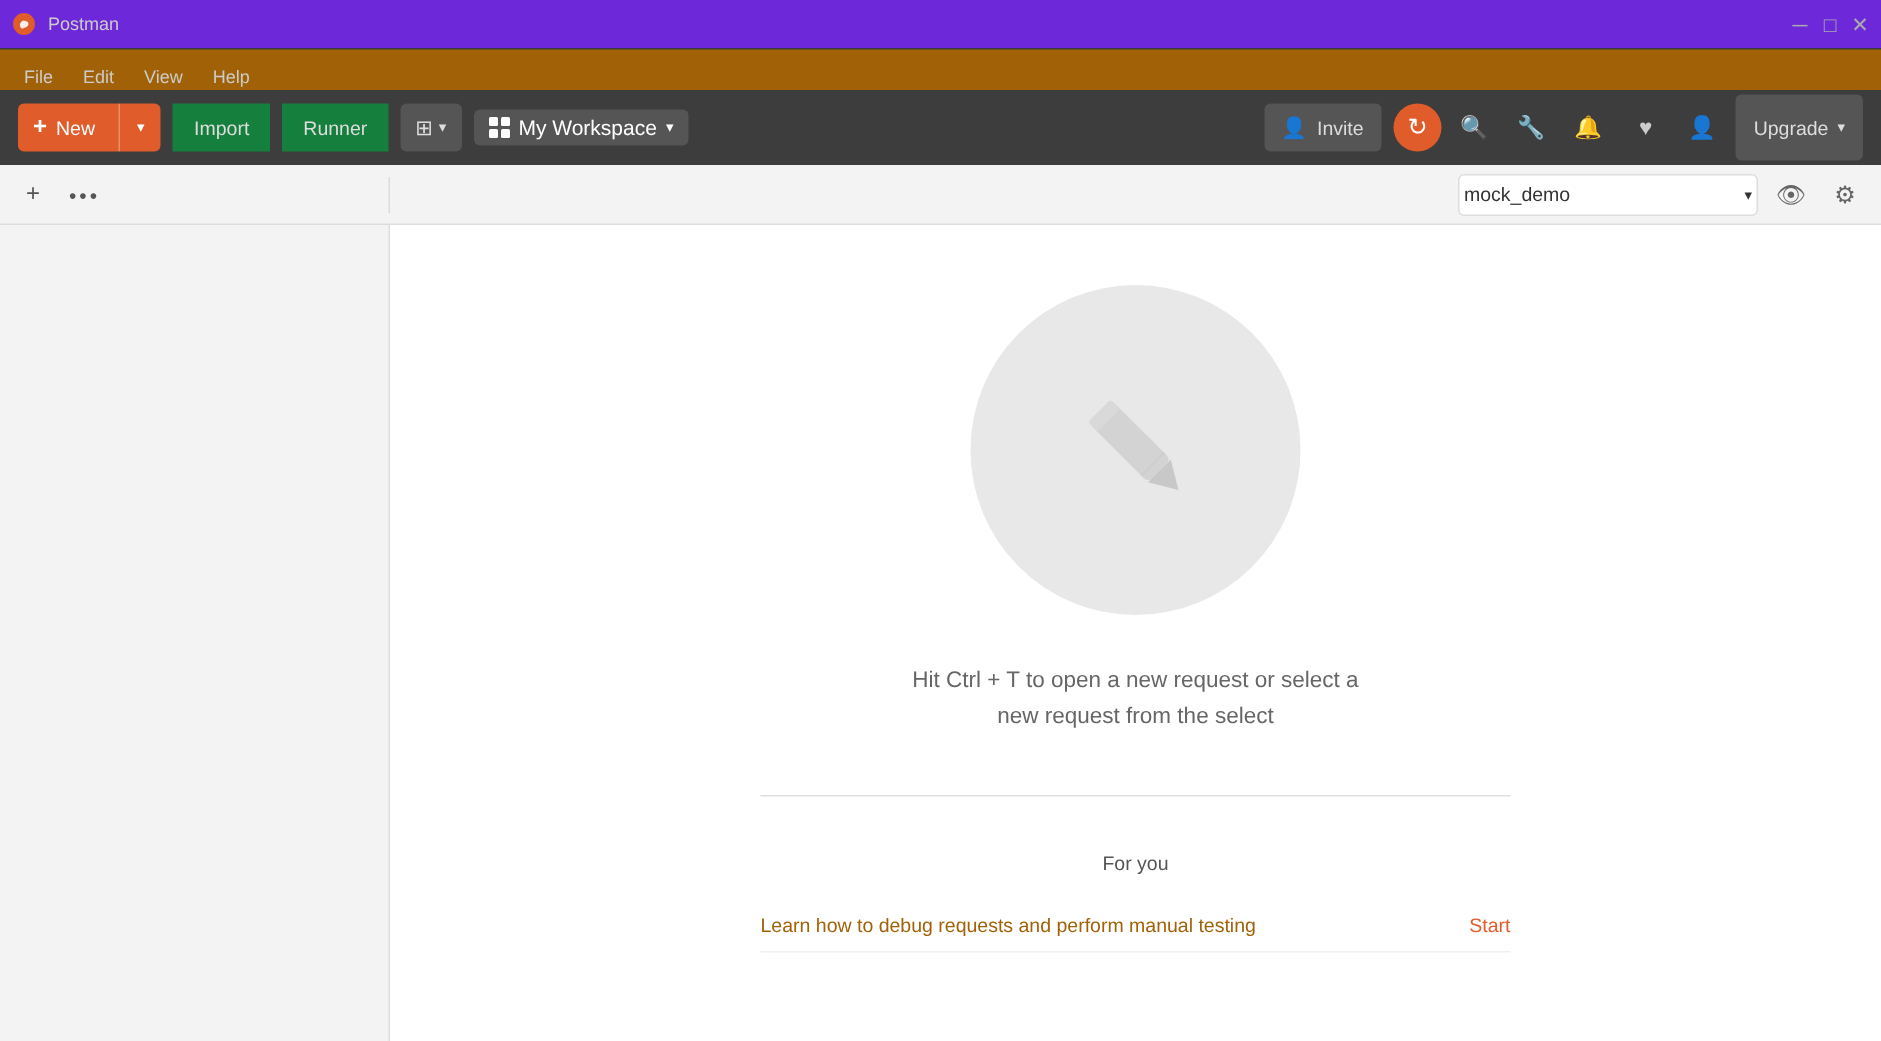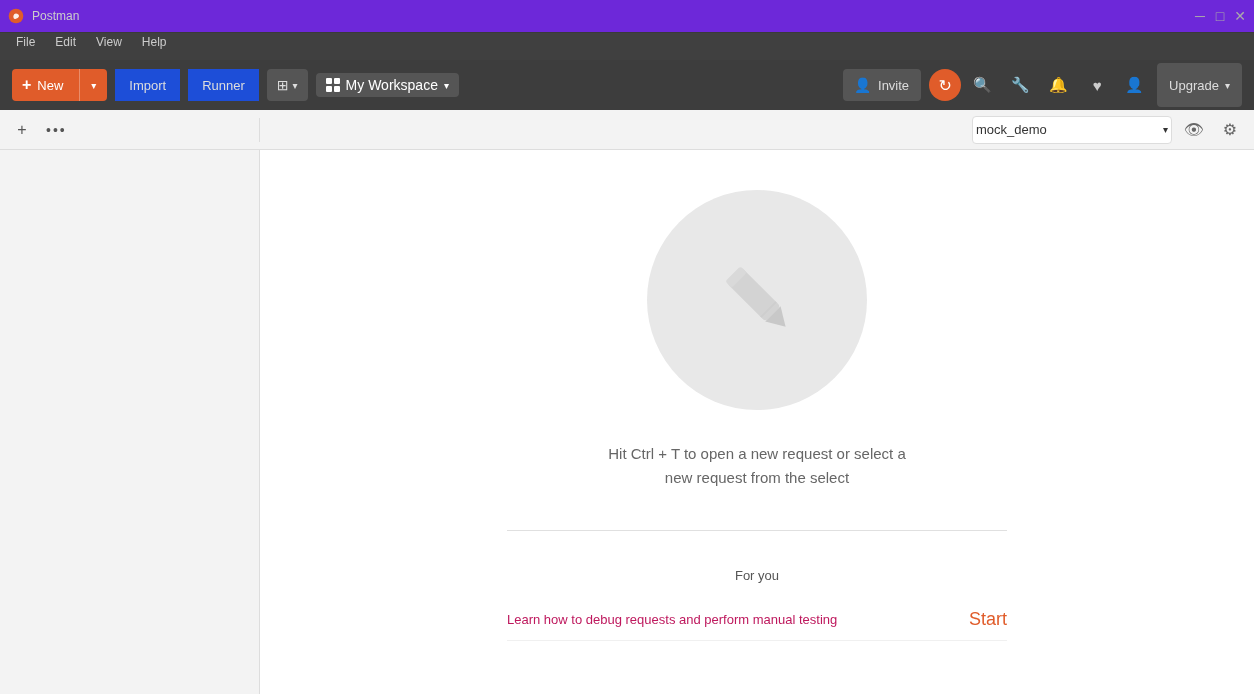--- a/index.html
+++ b/index.html
@@ -41,24 +41,24 @@
       color: #aaa;
       font-size: 14px;
       cursor: pointer;
       background: none;
       border: none;
     }
 
     
     .menu-bar {
       height: 28px;
-      background: #404040;
+      background: #a16207;
       border-top: 1px solid #3a3a3a;
       display: flex;
-      align-items: flex-start;
+      align-items: flex-end;
       padding: 0 8px;
       gap: 4px;
     }
     .menu-item {
       color: #ccc;
       font-size: 12px;
       padding: 2px 8px;
       cursor: pointer;
       border-radius: 3px;
     }
@@ -95,21 +95,21 @@
     .btn-new-dropdown {
       width: 28px;
       height: 100%;
       display: flex;
       align-items: center;
       justify-content: center;
       border-left: 1px solid rgba(255,255,255,0.3);
       font-size: 10px;
     }
     .btn-secondary {
-      background: #1d4ed8;
+      background: #15803d;
       color: #ddd;
       border: none;
       border-radius: 0;
       height: 32px;
       padding: 0 14px;
       font-size: 13px;
       cursor: pointer;
     }
 
     .btn-icon-group {
@@ -355,26 +355,26 @@
       margin-bottom: 16px;
     }
     .for-you-row {
       display: flex;
       align-items: center;
       justify-content: space-between;
       padding: 10px 0;
       border-bottom: 1px solid #f0f0f0;
     }
     .for-you-text {
-      color: #be185d;
+      color: #a16207;
       font-size: 13px;
     }
     .for-you-link {
       color: #e05c2a;
-      font-size: 18px;
+      font-size: 13px;
       font-weight: 500;
       cursor: pointer;
       text-decoration: none;
     }
   </style>
 </head>
 <body>
 
 <div class="title-bar">
   <div class="title-bar-left">

